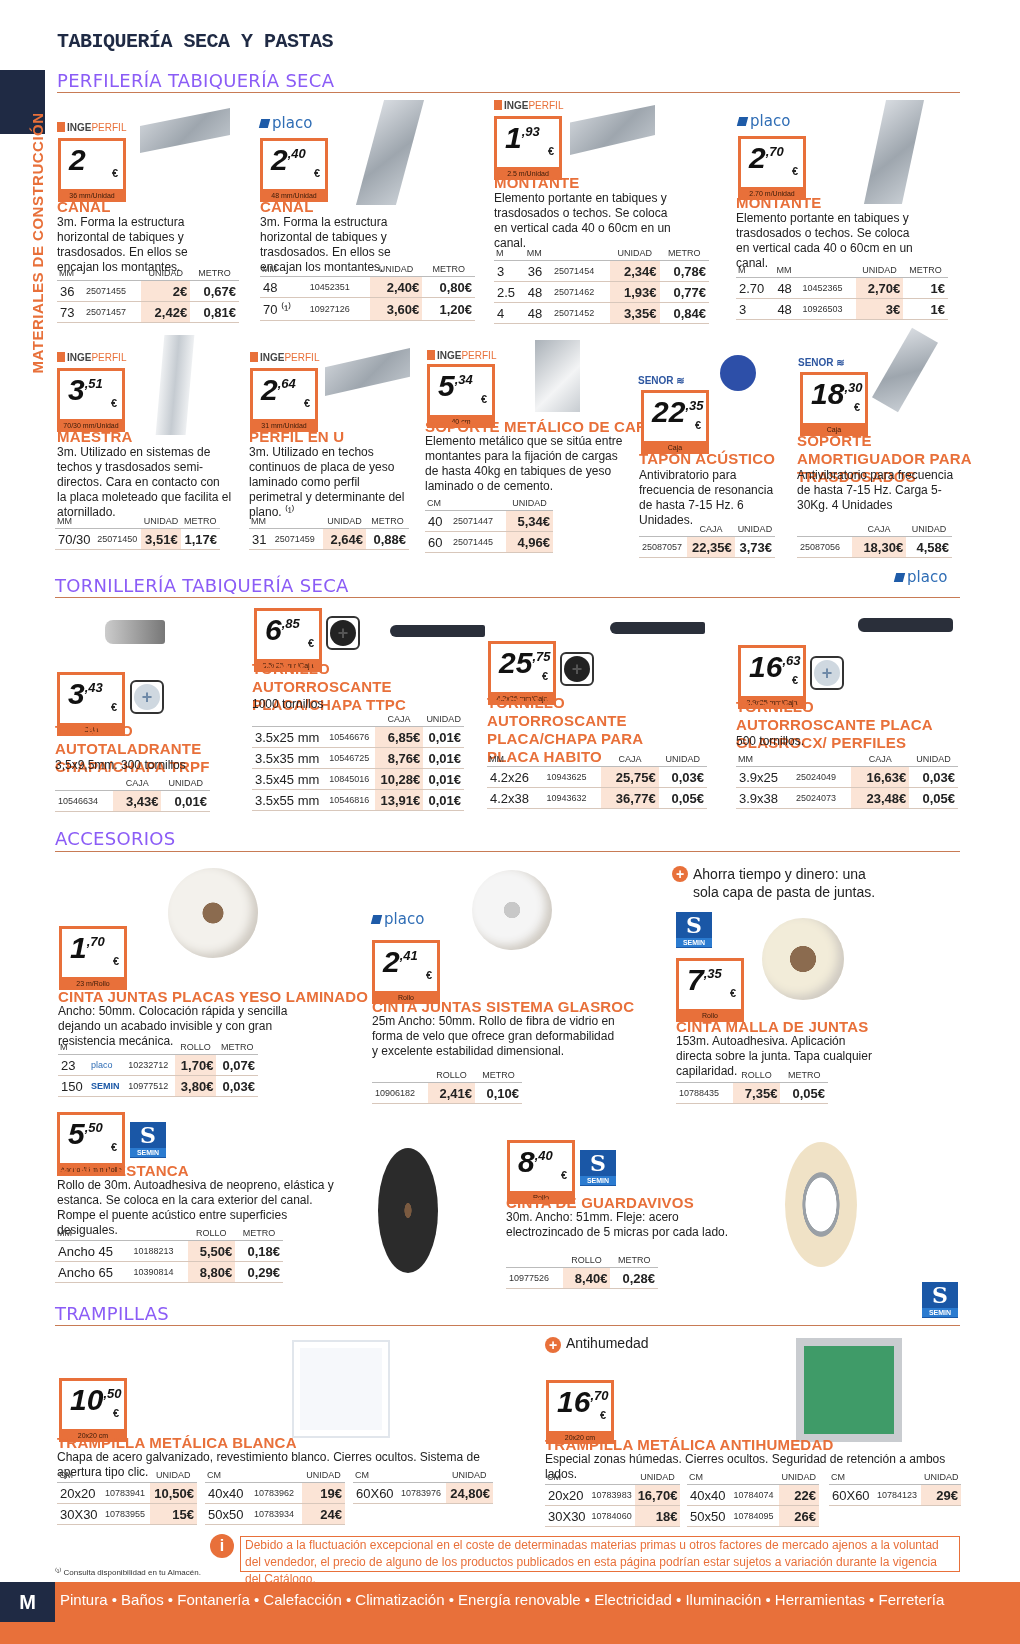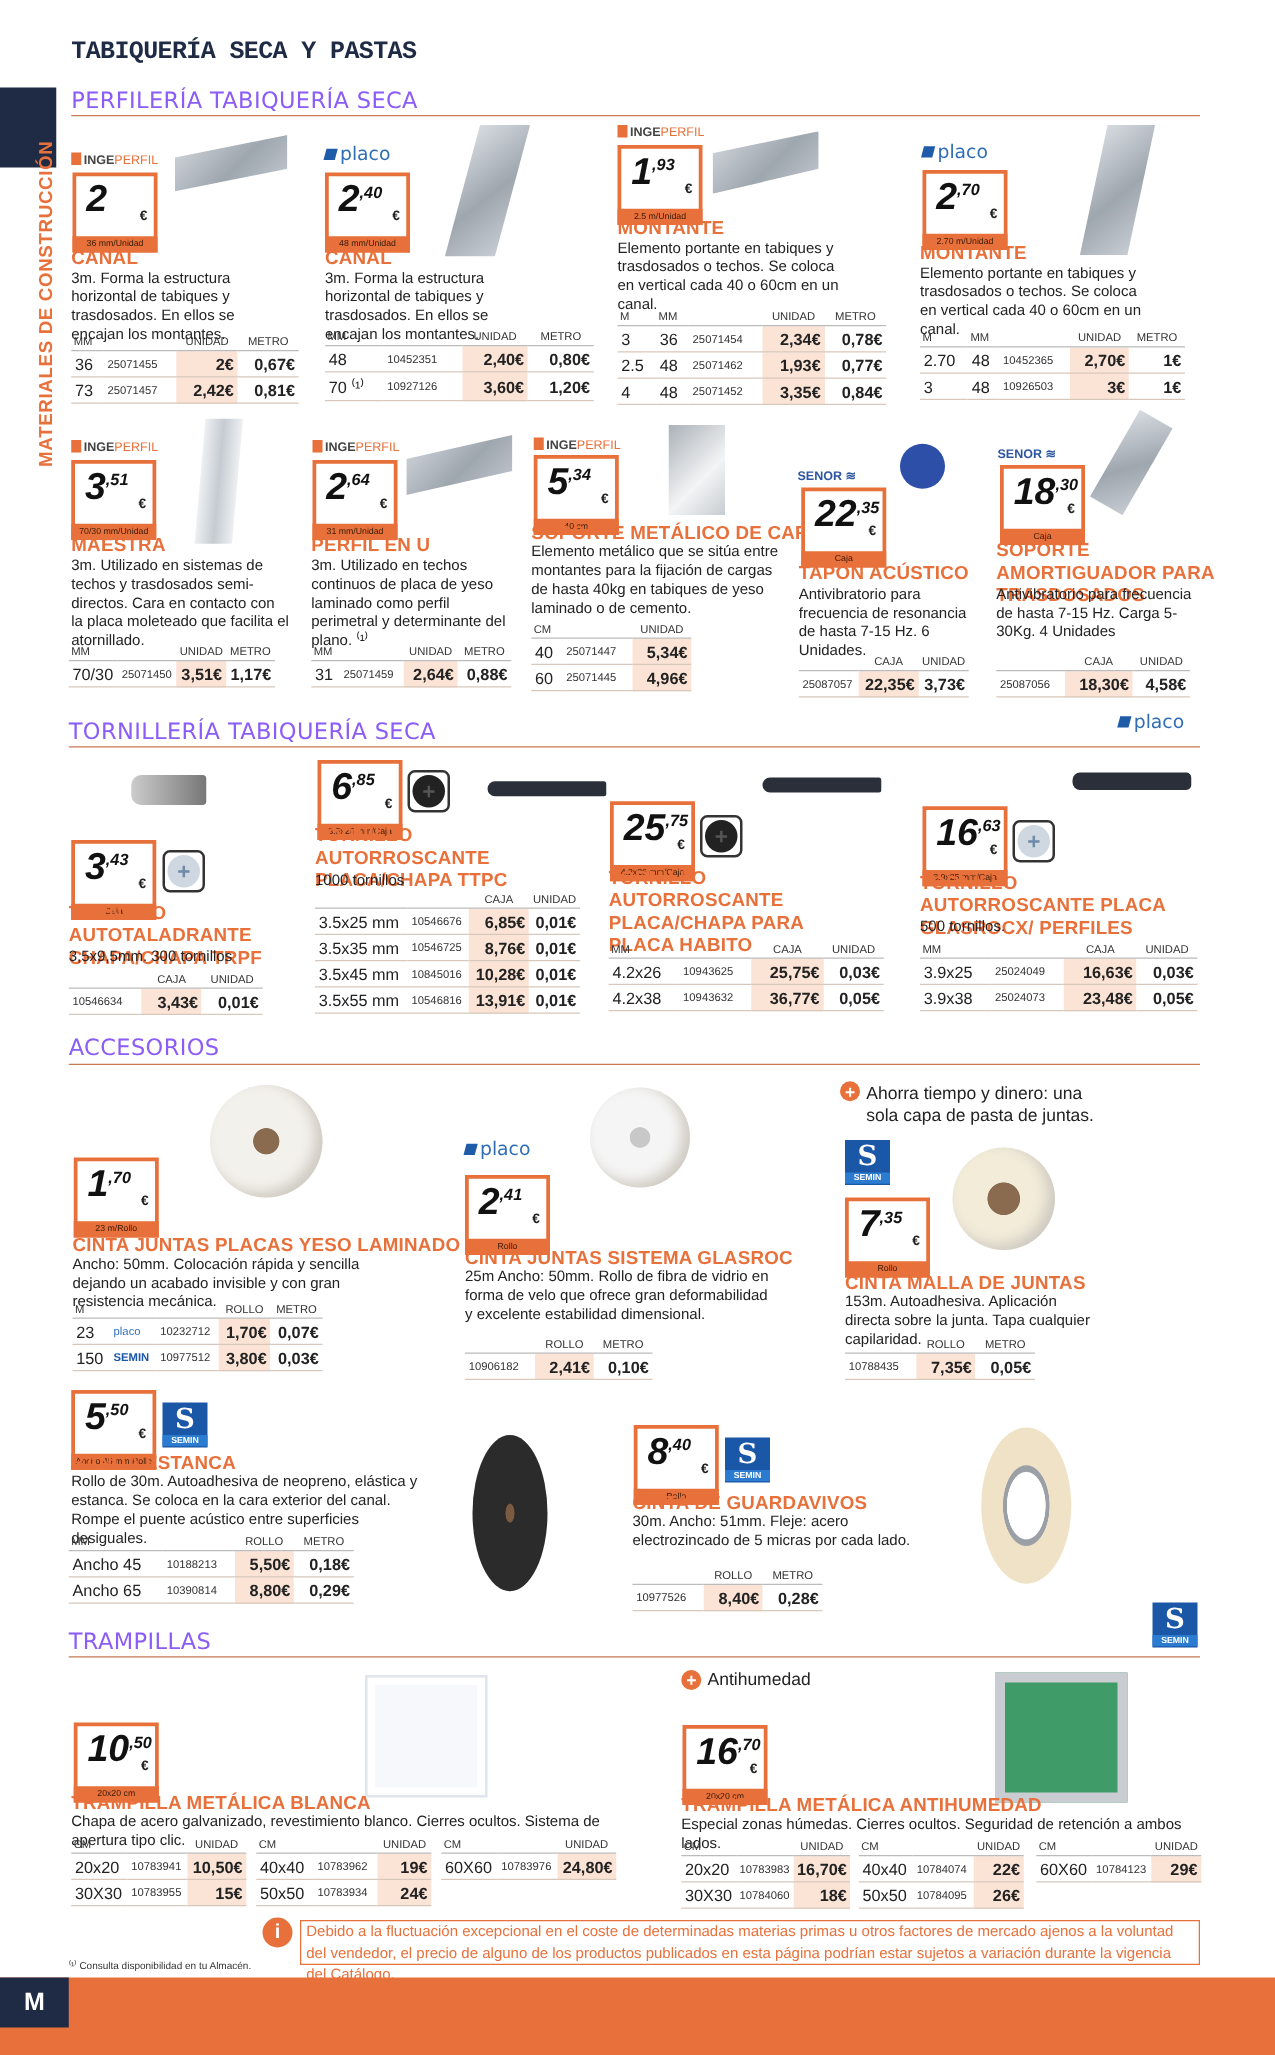--- a/index.html
+++ b/index.html
@@ -754,13 +754,14 @@
 </tbody>
   </table>
 
 <div class="abs" style="left:55px;top:1566px;font-size:8px;color:#333">⁽¹⁾ Consulta disponibilidad en tu Almacén.</div>
 <div class="abs info-icon">i</div>
 <div class="abs notice">Debido a la fluctuación excepcional en el coste de determinadas materias primas u otros factores de mercado ajenos a la voluntad del vendedor, el precio de alguno de los productos publicados en esta página podrían estar sujetos a variación durante la vigencia del Catálogo.</div>
 
 <div class="abs footer"></div>
 <div class="abs footer-logo">M</div>
 <div class="abs footer-text">
+  <div>Pintura • Baños • Fontanería • Calefacción • Climatización • Energía renovable • Electricidad • Iluminación • Herramientas • Ferretería</div>
 </div>
 
 </body></html>

